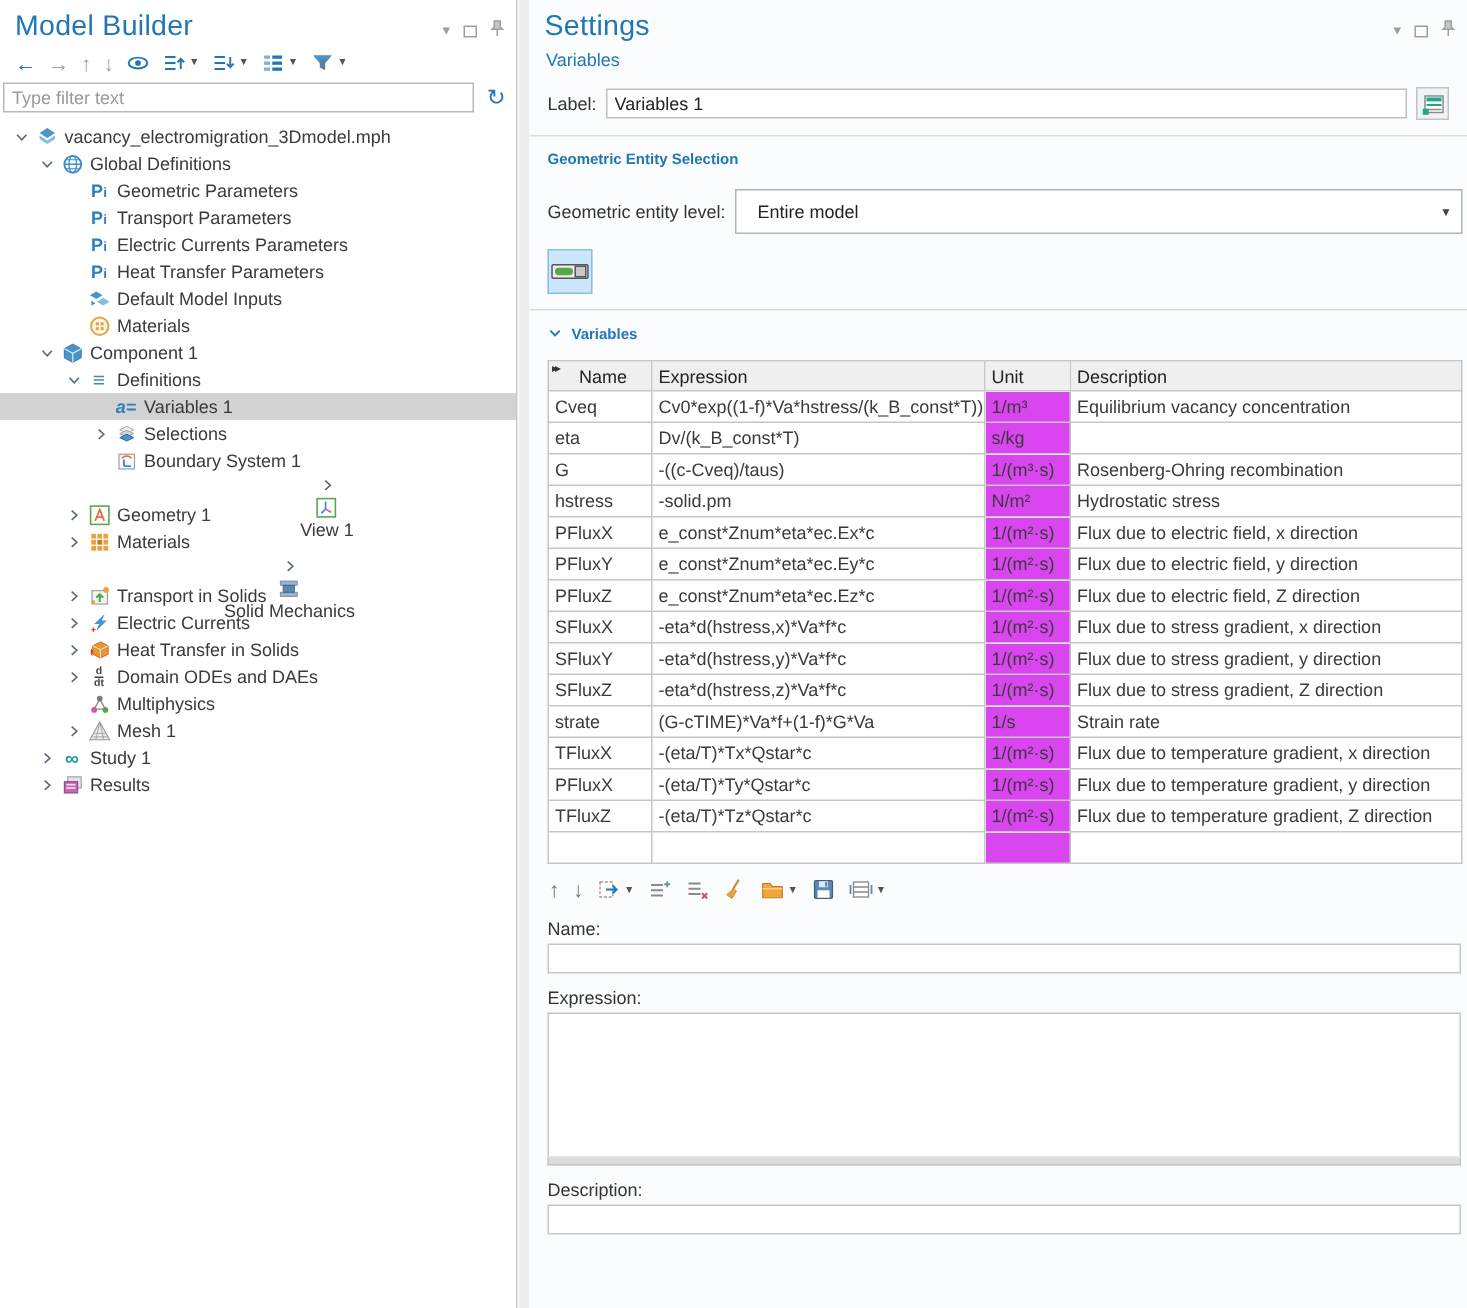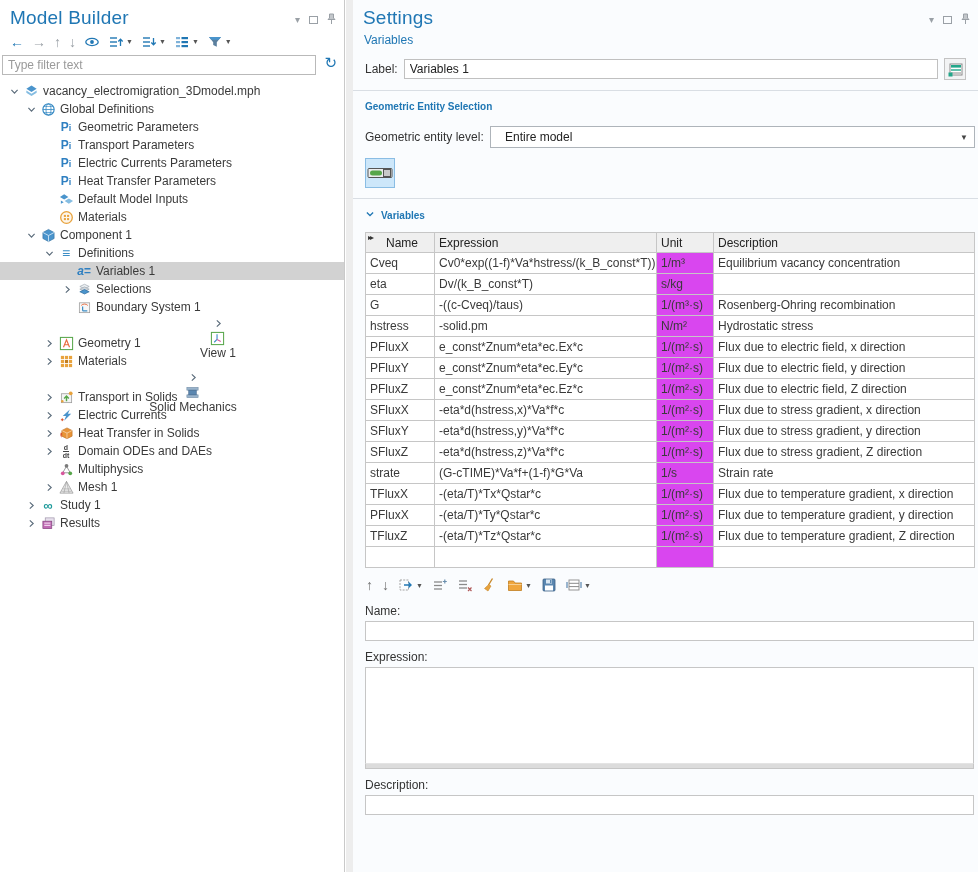--- a/index.html
+++ b/index.html
@@ -17,21 +17,21 @@
   .win-icons .wi { color:#9aa0a6; font-size:10px; line-height:10px; cursor:default; }
   .wi-box { width:9px; height:8px; border:1px solid #9aa0a6; display:inline-block; }
 
   .mb-toolbar { display:flex; align-items:center; gap:4px; padding:3px 0 2px 8px; height:24px; }
   .tb-btn { display:flex; align-items:center; gap:1px; padding:1px 2px; border-radius:2px; cursor:pointer; }
   .tb-btn svg { display:block; }
   .arrow-glyph { font-size:14px; line-height:14px; color:#9aa0a6; }
   .arrow-glyph.active { color:#2077b4; }
   .caret { font-size:7px; color:#555; margin-left:1px; }
 
-  .mb-filter { display:flex; align-items:flex-start; gap:5px; padding:2px 4px 2px 2px; }
+  .mb-filter { display:flex; align-items:center; gap:5px; padding:2px 4px 2px 2px; }
   .mb-filter input { flex:1; height:20px; border:1px solid #b9b9b9; padding:0 5px;
     font-family:"Liberation Sans", sans-serif; font-size:12px; color:#444; background:#fff; }
   .mb-filter input::placeholder { color:#9a9a9a; }
   .refresh-btn { color:#2077b4; font-size:15px; line-height:15px; cursor:pointer; padding:0 3px; }
 
   .mb-tree { margin-top:5px; }
   .tree-row { display:flex; align-items:center; height:18px; cursor:default; white-space:nowrap; }
   .tree-row.selected { background:#d2d2d2; }
   .tree-chevron { width:14px; height:14px; flex:0 0 14px; display:flex; align-items:center; justify-content:center; }
   .tree-icon { width:16px; height:16px; flex:0 0 16px; margin:0 4px 0 2px; display:flex; align-items:center; justify-content:center; }
@@ -54,21 +54,21 @@
   .label-row input { flex:1; height:20px; border:1px solid #c0c0c0; background:#fff; padding:0 5px;
     font-family:"Liberation Sans", sans-serif; font-size:12px; color:#222; }
   .sq-btn { width:22px; height:22px; border:1px solid #c3c3c3; background:#f2f3f4; display:flex;
     align-items:center; justify-content:center; cursor:pointer; }
 
   .hdiv { border:none; border-top:1px solid #d9dee4; margin-top:10px; }
   .section-title { color:#2077b4; font-size:10px; font-weight:700; margin:10px 0 0 12px; }
 
   .geo-row { display:flex; align-items:center; margin:14px 0 0 12px; }
   .geo-row .form-label { width:125px; flex:0 0 125px; }
-  .combo { flex:1; margin-right:3px; height:22px; border:1px solid #aeb4ba; background:#fff;
+  .combo { flex:1; margin-right:3px; height:30px; border:1px solid #aeb4ba; background:#fff;
     display:flex; align-items:center; position:relative; }
   .combo-text { padding-left:14px; color:#222; }
   .combo-caret { position:absolute; right:6px; font-size:8px; color:#444; }
 
   .toggle-btn { width:30px; height:30px; margin:10px 0 0 12px; background:#cde7fa;
     border:1px solid #8abde4; display:flex; align-items:center; justify-content:center; cursor:pointer; }
 
   .collapse-header { display:flex; align-items:center; gap:6px; margin:9px 0 0 12px; cursor:pointer; }
   .collapse-header .section-chevron { color:#2077b4; }
 

